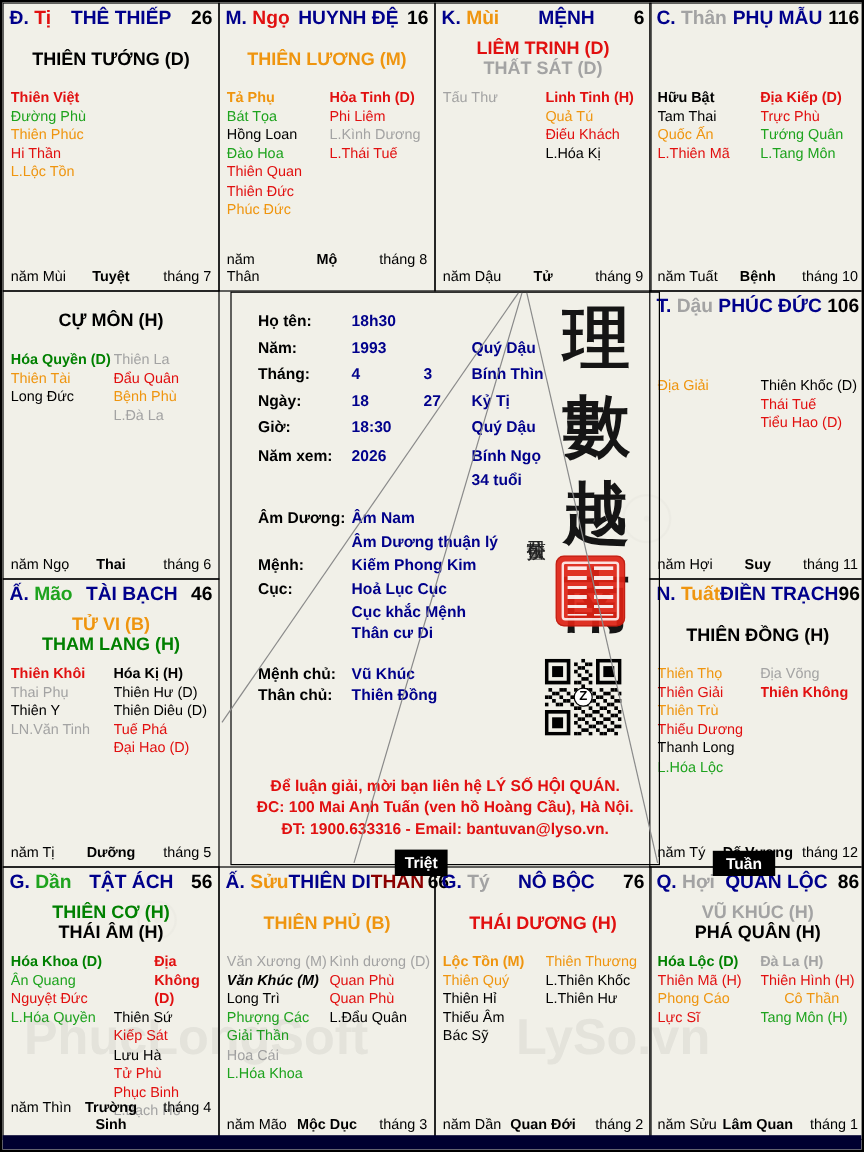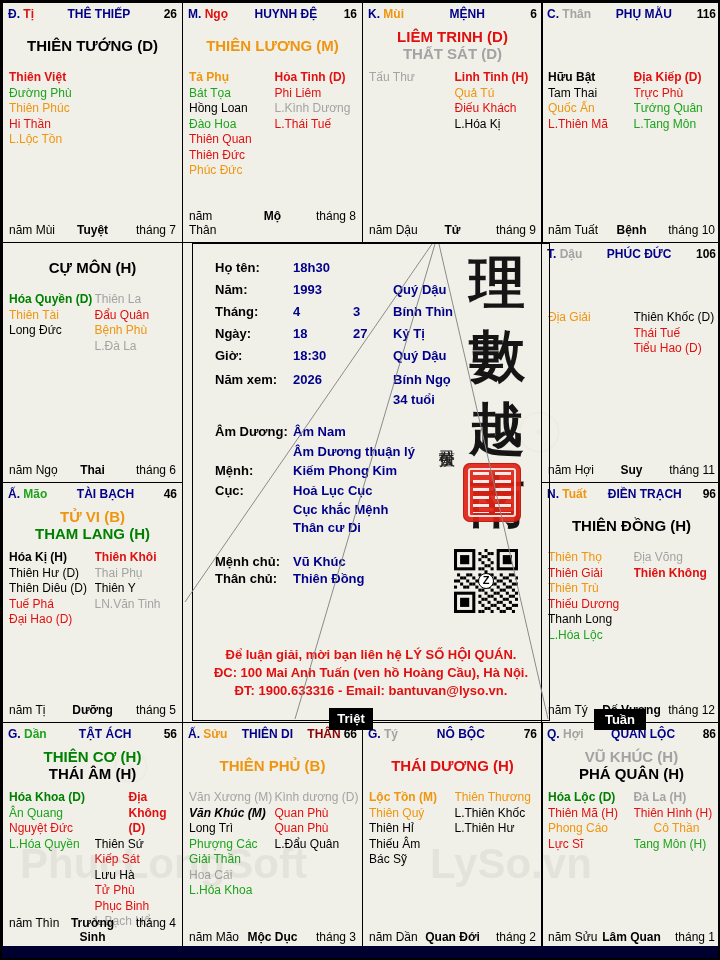--- a/index.html
+++ b/index.html
@@ -2,21 +2,21 @@
 <html><head>
 <meta charset="utf-8">
 <style>
   html,body{margin:0;padding:0;background:#888;}
   #board{position:relative;width:720px;height:960px;background:#f1f0e8;
     font-family:"Liberation Sans","DejaVu Sans",sans-serif;overflow:hidden;
     border:2px solid #000;box-sizing:border-box;
     background-image:radial-gradient(circle at 18% 80%, rgba(0,0,0,0.025) 0 2px, transparent 3px 14px, rgba(0,0,0,0.02) 15px 16px, transparent 17px 40px),
                      radial-gradient(circle at 75% 45%, rgba(0,0,0,0.02) 0 2px, transparent 3px 18px, rgba(0,0,0,0.018) 19px 20px, transparent 21px 50px);}
   .palace{position:absolute;width:181px;height:241px;border:1px solid #000;box-sizing:border-box;}
-  .p-head{display:flex;align-items:flex-start;padding:4px 5px 0 5px;font-size:12px;font-weight:bold;white-space:nowrap;}
+  .p-head{display:flex;align-items:flex-start;padding:4px 5px 0 5px;font-size:16px;font-weight:bold;white-space:nowrap;}
   .p-branch{flex:0 0 auto;}
   .p-name{flex:1 1 auto;text-align:center;color:#00008b;letter-spacing:0;}
   .p-num{flex:0 0 auto;color:#000;}
   .body-tag{color:#8b0000;margin-right:3px;}
   .p-main{height:46px;margin-top:1px;display:flex;flex-direction:column;justify-content:center;
     text-align:center;font-size:15px;font-weight:bold;line-height:17px;}
   .p-cols{display:flex;padding:2px 2px 0 6px;font-size:12px;line-height:15.5px;}
   .p-col{width:50%;overflow:hidden;}
   .p-foot{position:absolute;left:6px;right:6px;bottom:5px;display:flex;font-size:12px;color:#000;}
   .p-foot .f-y{flex:1;text-align:left;}
@@ -237,31 +237,31 @@
        <span class="p-branch"><span class="navy">Ấ.</span> <span style="color:#1ea31e">Mão</span></span>
        <span class="p-name">TÀI BẠCH</span>
        <span class="p-num">46</span>
      </div>
      <div class="p-main">
           <div style="color:#ef950f;">TỬ VI (B)</div>
           <div style="color:#008000;">THAM LANG (H)</div>
         </div>
      <div class="p-cols">
        <div class="p-col">
+            <div style="color:#e11010;font-weight:bold;">Thiên Khôi</div>
+            <div style="color:#a3a3a3;">Thai Phụ</div>
+            <div style="color:#000000;">Thiên Y</div>
+            <div style="color:#a3a3a3;">LN.Văn Tinh</div>
+          </div>
+       <div class="p-col">
             <div style="color:#000000;font-weight:bold;">Hóa Kị (H)</div>
             <div style="color:#000000;">Thiên Hư (D)</div>
             <div style="color:#000000;">Thiên Diêu (D)</div>
             <div style="color:#e11010;">Tuế Phá</div>
             <div style="color:#e11010;">Đại Hao (D)</div>
-          </div>
-       <div class="p-col">
-            <div style="color:#e11010;font-weight:bold;">Thiên Khôi</div>
-            <div style="color:#a3a3a3;">Thai Phụ</div>
-            <div style="color:#000000;">Thiên Y</div>
-            <div style="color:#a3a3a3;">LN.Văn Tinh</div>
           </div>
      </div>
      <div class="p-foot">
        <span class="f-y">năm Tị</span>
        <span class="f-s">Dưỡng</span>
        <span class="f-m">tháng 5</span>
      </div>
       </div>
     <div class="palace" style="left:539px;top:480px;width:181px">
         <div class="p-head">

